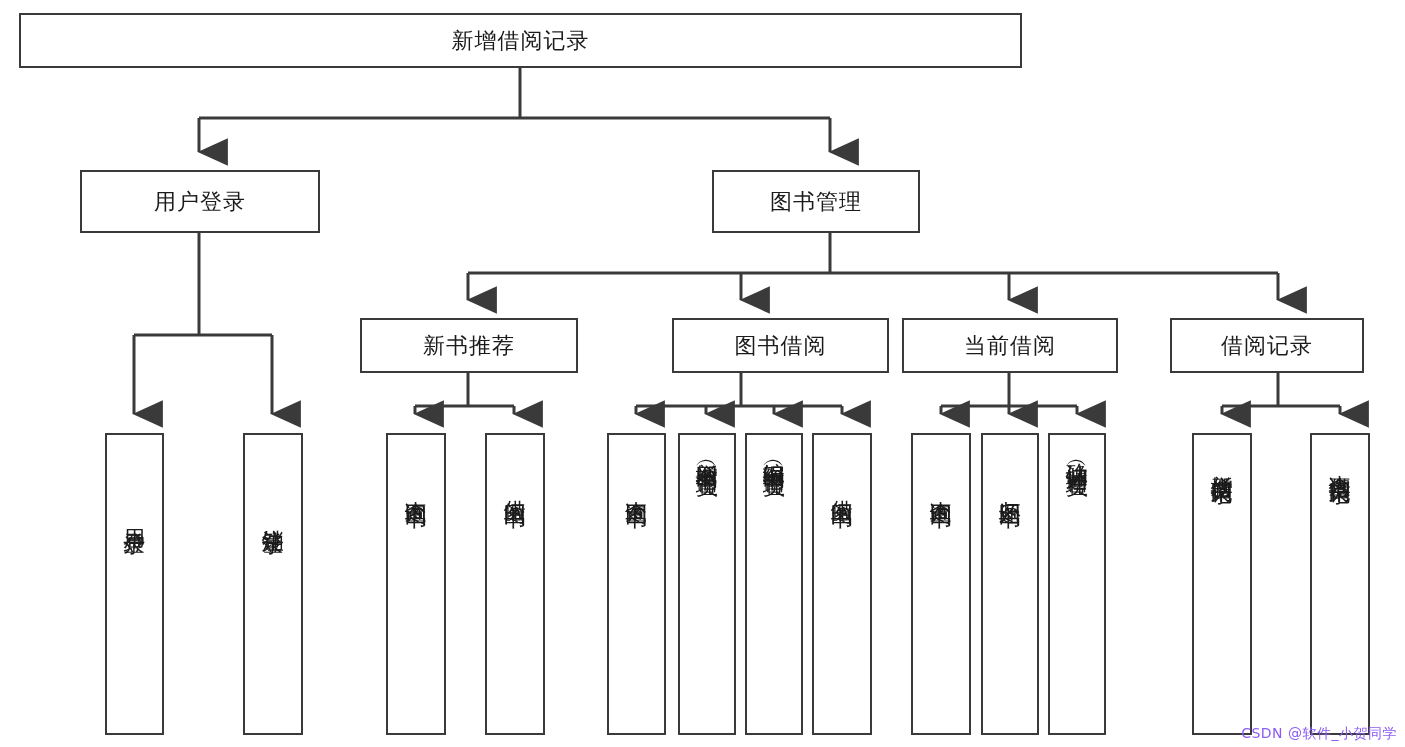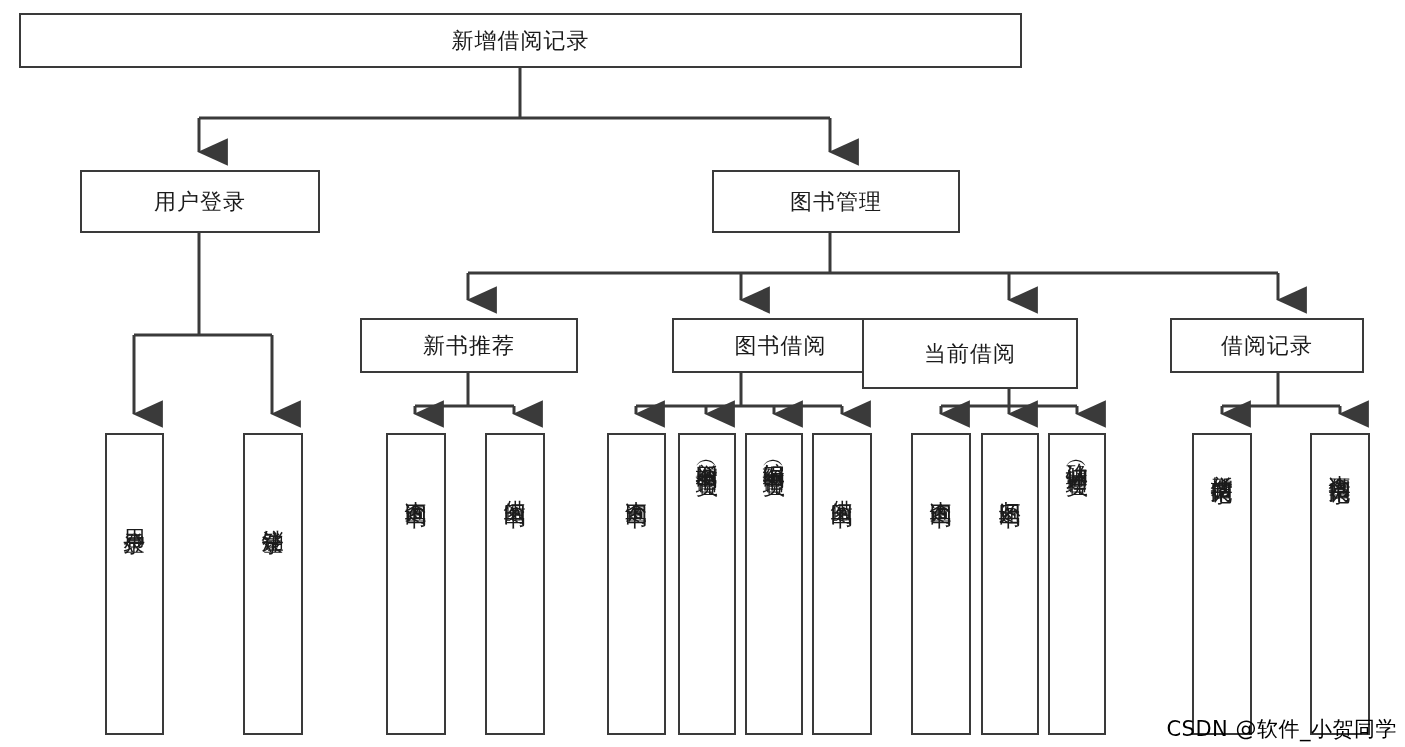--- a/index.html
+++ b/index.html
@@ -53,22 +53,22 @@
     color: #1b1b1b;
   }
   .node.vert.mid .vlabel { margin-top: 70px; }
   .node.vert.mid2 .vlabel { margin-top: 42px; }
   .node.vert.top .vlabel { margin-top: 4px; }
   .node.vert.top2 .vlabel { margin-top: 16px; }
   #watermark {
     position: absolute;
     right: 8px;
     bottom: 4px;
-    font-size: 21px;
-    color: #000000;
+    font-size: 14px;
+    color: #8b5cf6;
     letter-spacing: 0.5px;
     white-space: nowrap;
     pointer-events: none;
   }
 </style>
 </head>
 <body>
 
 <div id="diagram-root">
 
@@ -118,25 +118,25 @@
       <path d="M 1278 373 L 1278 406"></path>
       <path d="M 1222 406 L 1340 406"></path>
       <path d="M 1222 406 L 1222 414" marker-end="url(#arrow)"></path>
       <path d="M 1340 406 L 1340 414" marker-end="url(#arrow)"></path>
     </g>
   </svg>
 
   <div class="node horiz" style="left:19px; top:13px; width:1003px; height:55px;">新增借阅记录</div>
 
   <div class="node horiz" style="left:80px; top:170px; width:240px; height:63px;">用户登录</div>
-  <div class="node horiz" style="left:712px; top:170px; width:248px; height:63px;">图书管理</div>
+  <div class="node horiz" style="left:712px; top:170px; width:208px; height:63px;">图书管理</div>
 
   <div class="node horiz" style="left:360px; top:318px; width:218px; height:55px;">新书推荐</div>
   <div class="node horiz" style="left:633px; top:318px; width:217px; height:55px;margin-left:39px;">图书借阅</div>
-  <div class="node horiz" style="left:862px; top:318px; width:216px; height:71px;">当前借阅</div>
+  <div class="node horiz" style="left:902px; top:318px; width:216px; height:55px;">当前借阅</div>
   <div class="node horiz" style="left:1170px; top:318px; width:194px; height:55px;">借阅记录</div>
 
   <div class="node vert mid" style="left:105px; top:433px; width:59px; height:302px;">
     <span class="vlabel">用户登录</span>
   </div>
   <div class="node vert mid" style="left:243px; top:433px; width:60px; height:302px;">
     <span class="vlabel">注销登录</span>
   </div>
 
   <div class="node vert mid2" style="left:386px; top:433px; width:60px; height:302px;">

